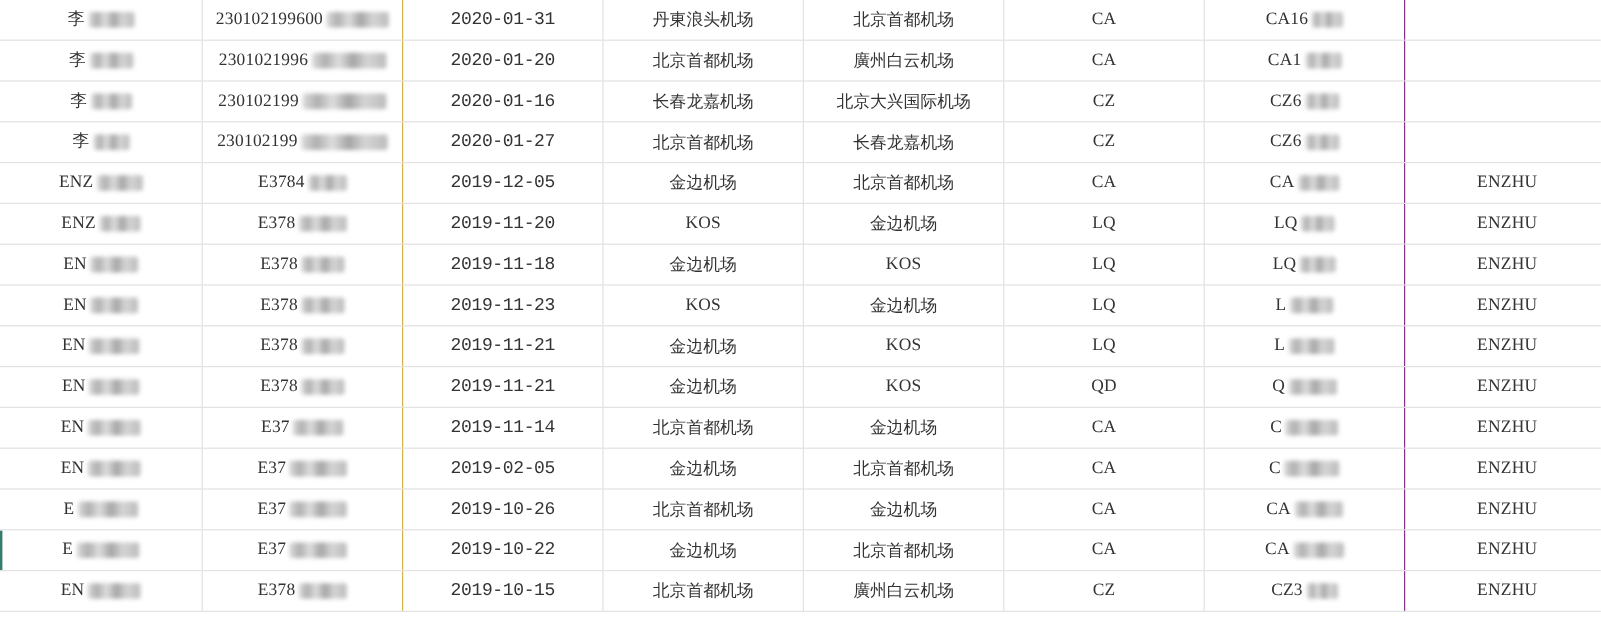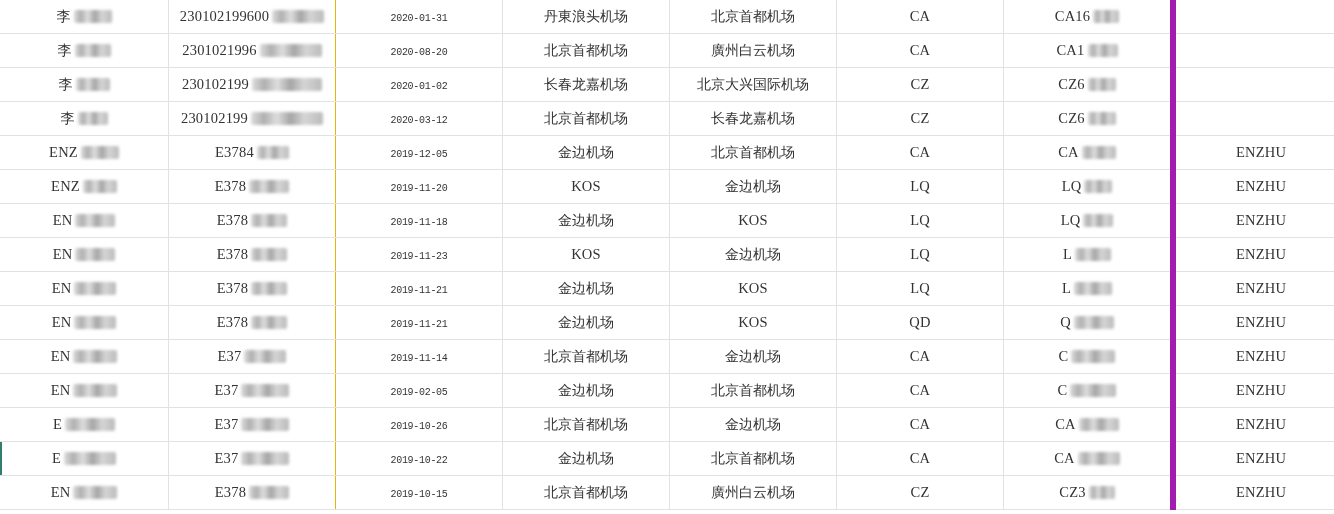--- a/index.html
+++ b/index.html
@@ -29,33 +29,33 @@
     white-space: nowrap;
     overflow: hidden;
   }
   
   td.c0 { width: 168px; border-right: 1px solid #e2e2e2; }
   td.c1 { width: 166px; border-right: 1px solid #eab308; }
   td.c2 { width: 166px; border-right: 1px solid #e2e2e2; }
   td.c3 { width: 166px; border-right: 1px solid #e2e2e2; }
   td.c4 { width: 166px; border-right: 1px solid #e2e2e2; }
   td.c5 { width: 166px; border-right: 1px solid #e2e2e2; }
-  td.c6 { width: 166px; border-right: 6px solid #a21caf; }
+  td.c6 { width: 166px; border-right: 1px solid #a21caf; }
   td.c7 { width: 170px; }
 
   .cellwrap {
     display: inline-flex;
     align-items: center;
     justify-content: center;
     gap: 3px;
     line-height: 1;
   }
   .txt { display: inline-block; }
   .mono { font-family: "Liberation Serif", serif; letter-spacing: 0.2px; }
-  .date { font-family: "Liberation Mono", monospace; font-size: 10px; letter-spacing: -0.3px; }
+  .date { font-family: "Liberation Mono", monospace; font-size: 15px; letter-spacing: -0.3px; }
   .cjk { font-family: "DejaVu Sans", sans-serif; font-size: 14px; }
 
   
   .redact {
     display: inline-block;
     height: 13px;
     border-radius: 2px;
     vertical-align: middle;
     background:
       linear-gradient(90deg,
@@ -108,61 +108,61 @@
 
     <tr>
       <td class="c0"><span class="cellwrap">
             <span class="txt cjk">李</span>
             <span class="redact" style="width:36px"></span>
           </span></td>
       <td class="c1"><span class="cellwrap">
             <span class="txt mono">2301021996</span>
             <span class="redact" style="width:62px"></span>
           </span></td>
-      <td class="c2"><span class="txt date">2020-08-20</span></td>
+      <td class="c2"><span class="txt date">2020-01-20</span></td>
       <td class="c3"><span class="txt cjk">北京首都机场</span></td>
       <td class="c4"><span class="txt cjk">廣州白云机场</span></td>
       <td class="c5"><span class="txt mono">CA</span></td>
       <td class="c6"><span class="cellwrap">
             <span class="txt mono">CA1</span>
             <span class="redact" style="width:30px"></span>
           </span></td>
       <td class="c7"><span class="txt mono"></span></td>
     </tr>
 
     <tr>
       <td class="c0"><span class="cellwrap">
             <span class="txt cjk">李</span>
             <span class="redact" style="width:34px"></span>
           </span></td>
       <td class="c1"><span class="cellwrap">
             <span class="txt mono">230102199</span>
             <span class="redact" style="width:70px"></span>
           </span></td>
-      <td class="c2"><span class="txt date">2020-01-02</span></td>
+      <td class="c2"><span class="txt date">2020-01-16</span></td>
       <td class="c3"><span class="txt cjk">长春龙嘉机场</span></td>
       <td class="c4"><span class="txt cjk">北京大兴国际机场</span></td>
       <td class="c5"><span class="txt mono">CZ</span></td>
       <td class="c6"><span class="cellwrap">
             <span class="txt mono">CZ6</span>
             <span class="redact" style="width:28px"></span>
           </span></td>
       <td class="c7"><span class="txt mono"></span></td>
     </tr>
 
     <tr>
       <td class="c0"><span class="cellwrap">
             <span class="txt cjk">李</span>
             <span class="redact" style="width:30px"></span>
           </span></td>
       <td class="c1"><span class="cellwrap">
             <span class="txt mono">230102199</span>
             <span class="redact" style="width:72px"></span>
           </span></td>
-      <td class="c2"><span class="txt date">2020-03-12</span></td>
+      <td class="c2"><span class="txt date">2020-01-27</span></td>
       <td class="c3"><span class="txt cjk">北京首都机场</span></td>
       <td class="c4"><span class="txt cjk">长春龙嘉机场</span></td>
       <td class="c5"><span class="txt mono">CZ</span></td>
       <td class="c6"><span class="cellwrap">
             <span class="txt mono">CZ6</span>
             <span class="redact" style="width:28px"></span>
           </span></td>
       <td class="c7"><span class="txt mono"></span></td>
     </tr>
 

